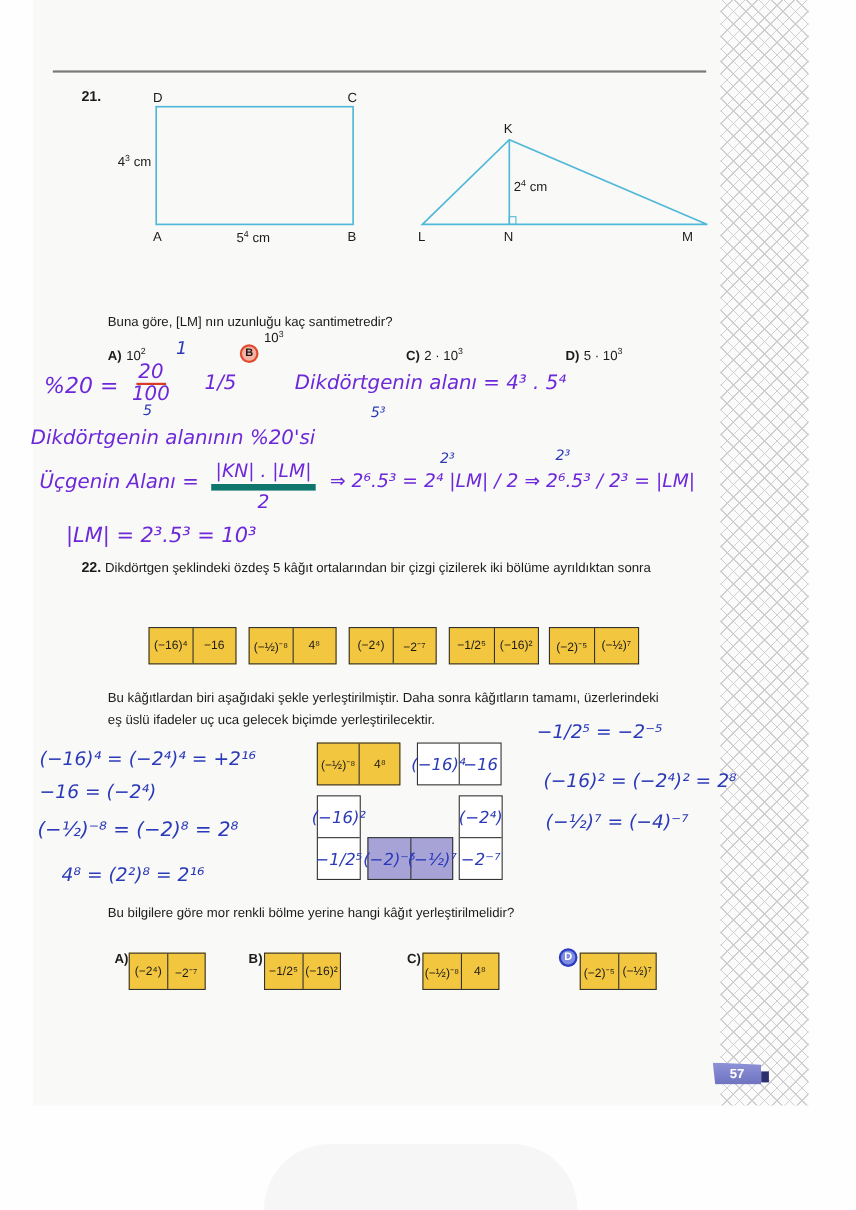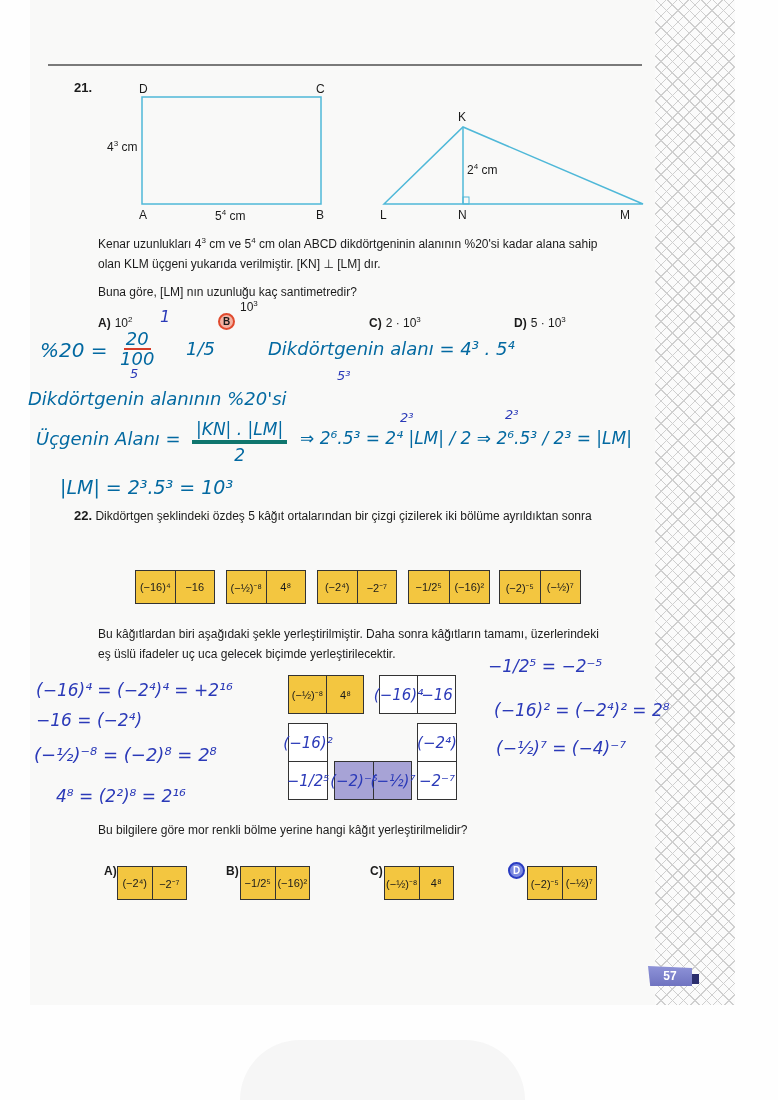--- a/index.html
+++ b/index.html
@@ -19,21 +19,21 @@
   .top-rule { position: absolute; left: 48px; top: 64px; width: 594px; height: 2px; background: #7a7a7a; }
 
   .qnum { position: absolute; font-weight: bold; font-size: 13px; }
   .lbl { position: absolute; font-size: 12px; }
   .txt { position: absolute; font-size: 12px; line-height: 20px; width: 560px; }
   .opt { position: absolute; font-size: 12px; }
   .opt b { font-weight: bold; margin-right: 4px; }
   sup { font-size: 8px; vertical-align: super; line-height: 0; }
 
   .hw { position: absolute; font-family: "DejaVu Sans", sans-serif; font-style: italic; white-space: nowrap; }
-  .hw.red { color: #0369a1; font-size: 17px; }
+  .hw.red { color: #6d28d9; font-size: 17px; }
   .hw.blue { color: #2b3ab8; font-size: 17px; }
 
   .circle-b { position: absolute; width: 17px; height: 17px; border-radius: 50%; border: 2px solid #e04a2e; background: #f4b2a2; font-size: 10px; font-weight: bold; text-align: center; line-height: 13px; }
   .circle-d { position: absolute; width: 17px; height: 17px; border-radius: 50%; border: 2px solid #2a3cc2; background: #7d8be0; color: #fff; font-size: 10px; font-weight: bold; text-align: center; line-height: 13px; }
 
   .card { position: absolute; display: flex; border: 1px solid #333; background: #f3c640; height: 34px; }
   .card .half { flex: 1; border-right: 1px solid #333; display: flex; align-items: center; justify-content: center; font-size: 11px; white-space: nowrap; }
   .card .half:last-child { border-right: none; }
 
   .slot { position: absolute; border: 1px solid #333; background: #fff; }
@@ -69,24 +69,20 @@
   <div class="lbl" style="left:316px;top:208px;">B</div>
   <div class="lbl" style="left:107px;top:140px;"><span>4</span><sup>3</sup> <span>cm</span></div>
   <div class="lbl" style="left:215px;top:209px;"><span>5</span><sup>4</sup> <span>cm</span></div>
 
   <div class="lbl" style="left:458px;top:110px;">K</div>
   <div class="lbl" style="left:380px;top:208px;">L</div>
   <div class="lbl" style="left:458px;top:208px;">N</div>
   <div class="lbl" style="left:620px;top:208px;">M</div>
   <div class="lbl" style="left:467px;top:163px;"><span>2</span><sup>4</sup> <span>cm</span></div>
 
-  <div class="txt" style="left:98px;top:234px;width:560px;">
-    <span>Kenar uzunlukları 4</span><sup>3</sup><span> cm ve 5</span><sup>4</sup><span> cm olan ABCD dikdörtgeninin alanının %20'si kadar alana sahip</span><br>
-    <span>olan KLM üçgeni yukarıda verilmiştir. [KN] ⊥ [LM] dır.</span>
-  </div>
   <div class="txt" style="left:98px;top:282px;">Buna göre, [LM]  nın uzunluğu kaç santimetredir?</div>
 
   <div class="opt" style="left:98px;top:316px;"><b>A)</b><span>10</span><sup>2</sup></div>
   <div class="circle-b" style="left:218px;top:313px;">B</div>
   <div class="opt" style="left:240px;top:300px;"><span>10</span><sup>3</sup></div>
   <div class="opt" style="left:369px;top:316px;"><b>C)</b><span>2 · 10</span><sup>3</sup></div>
   <div class="opt" style="left:514px;top:316px;"><b>D)</b><span>5 · 10</span><sup>3</sup></div>
 
   <div class="hw blue" style="left:160px;top:307px;font-size:16px;">1</div>
   <div class="hw red" style="left:40px;top:338px;font-size:20px;">%20 =</div>
@@ -94,21 +90,21 @@
   <div class="hw red" style="left:186px;top:338px;font-size:18px;">1/5</div>
   <div class="hw blue" style="left:130px;top:366px;font-size:13px;">5</div>
   <div class="hw red" style="left:268px;top:338px;font-size:18px;">Dikdörtgenin alanı = 4³ . 5⁴</div>
 
   <div class="hw blue" style="left:337px;top:368px;font-size:13px;">5³</div>
   <div class="hw red" style="left:28px;top:388px;font-size:18px;">Dikdörtgenin alanının %20'si</div>
 
   <div class="hw blue" style="left:400px;top:410px;font-size:13px;">2³</div>
   <div class="hw blue" style="left:505px;top:407px;font-size:13px;">2³</div>
   <div class="hw red" style="left:36px;top:428px;font-size:18px;">Üçgenin Alanı =</div>
-  <div class="hw red" style="left:192px;top:418px;font-size:17px;text-align:center;line-height:22px;"><span style="border-bottom:4px solid #0f766e;display:inline-block;padding:0 4px;">|KN| . |LM|</span><br><span>2</span></div>
+  <div class="hw red" style="left:192px;top:418px;font-size:17px;text-align:center;line-height:22px;"><span style="border-bottom:6px solid #0f766e;display:inline-block;padding:0 4px;">|KN| . |LM|</span><br><span>2</span></div>
   <div class="hw red" style="left:300px;top:428px;font-size:17px;">⇒ 2⁶.5³ = 2⁴ |LM| / 2 ⇒ 2⁶.5³ / 2³ = |LM|</div>
 
   <div class="hw red" style="left:60px;top:476px;font-size:19px;">|LM| = 2³.5³ = 10³</div>
 
   <div class="txt" style="left:74px;top:506px;width:590px;">
     <b style="font-size:13px;">22.</b> <span>Dikdörtgen şeklindeki özdeş 5 kâğıt ortalarından bir çizgi çizilerek iki bölüme ayrıldıktan sonra</span><br>
   </div>
 
   <div class="card" style="left:135px;top:570px;width:80px;">
     <div class="half">(−16)⁴</div>

